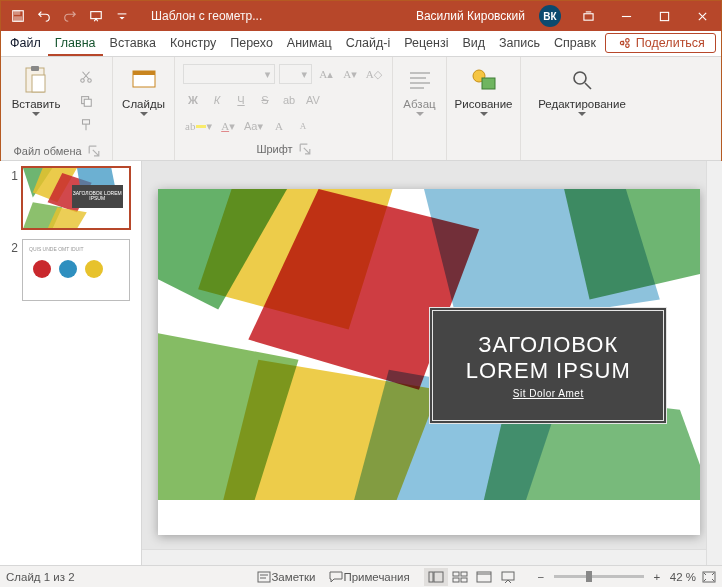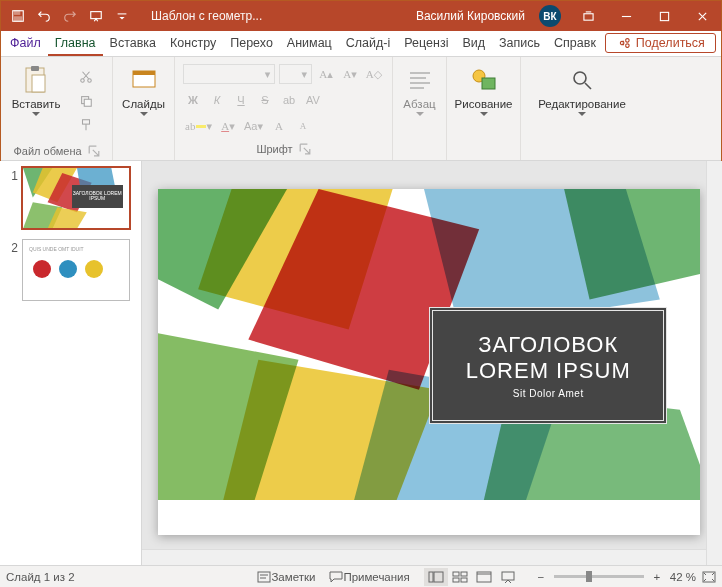--- a/index.html
+++ b/index.html
@@ -13,21 +13,21 @@
   .titlebar .title { flex: 0 0 auto; padding: 0 12px; opacity: 0.95; }
   .titlebar .spacer { flex: 1; }
   .titlebar .user { padding: 0 6px; }
   .titlebar .avatar { width: 22px; height: 22px; border-radius: 50%; background: #0c4a6e; display: inline-flex; align-items: center; justify-content: center; font-size: 10px; font-weight: 600; margin: 0 8px; }
   .titlebar .winbtn { width: 38px; height: 30px; display: flex; align-items: center; justify-content: center; cursor: pointer; }
   .titlebar .winbtn svg { width: 11px; height: 11px; }
 
   
   .tabs { height: 26px; background: #fff; display: flex; align-items: flex-end; border-bottom: 1px solid #d7d7d7; padding: 0 2px; }
   .tab { padding: 4px 7px; font-size: 12.5px; color: #444; cursor: pointer; border-bottom: 2px solid transparent; white-space: nowrap; }
-  .tab.file { color: #4c1d95; font-weight: 400; }
+  .tab.file { color: #0f172a; font-weight: 400; }
   .tab.active { border-bottom-color: #b7472a; color: #14532d; font-weight: 400; }
   .tabs .tabspacer { flex: 1; }
   .share-btn { display: flex; align-items: center; gap: 6px; border: 1px solid #b7472a; border-radius: 3px; padding: 2px 10px; margin: 2px 6px 3px 2px; color: #b7472a; font-size: 12.5px; cursor: pointer; }
   .share-btn svg { width: 14px; height: 14px; }
 
   
   .ribbon { height: 104px; background: #f3f2f1; border-bottom: 1px solid #d7d7d7; display: flex; }
   .group { display: flex; flex-direction: column; border-right: 1px solid #e1dfdd; padding: 3px 2px 0 2px; }
   .group-content { flex: 1; display: flex; align-items: flex-start; gap: 10px; padding: 2px 4px; }
   .group-label { height: 18px; font-size: 11px; color: #6b6b6b; text-align: center; display: flex; align-items: center; justify-content: center; gap: 6px; }
@@ -52,21 +52,21 @@
   
   .slidearea { flex: 1; position: relative; overflow: hidden; }
   .slide { position: absolute; left: 16px; right: 22px; top: 28px; bottom: 30px; background: #fff; box-shadow: 0 2px 10px rgba(0,0,0,0.3); overflow: hidden; }
   
   
   .geobg { position: absolute; inset: 0; }
   .poly { position: absolute; mix-blend-mode: multiply; }
   
   .titlebox { position: absolute; right: 6%; top: 34%; width: 44%; height: 34%; background: #454545; border: 4px double #e5e5e5; color: #fff; display: flex; flex-direction: column; align-items: center; justify-content: center; text-align: center; padding: 10px; }
   .titlebox .h1 { font-size: 22px; letter-spacing: 1px; font-weight: 400; line-height: 1.2; }
-  .titlebox .sub { font-size: 10px; margin-top: 4px; letter-spacing: 0.5px; }
+  .titlebox .sub { font-size: 10px; margin-top: 4px; letter-spacing: 0.5px; text-decoration: underline; }
   
   .thumb .titlebox-mini { position: absolute; right: 6%; top: 28%; width: 48%; height: 38%; background: #454545; display: flex; align-items: center; justify-content: center; }
   .thumb .titlebox-mini span { color: #fff; font-size: 5px; text-align: center; line-height: 1.1; }
   .thumb2-body { position: absolute; inset: 0; padding: 6px; display: flex; flex-direction: column; gap: 6px; }
   .thumb2-body .hdr { height: 8px; font-size: 5px; color: #999; }
   .thumb2-body .circles { display: flex; gap: 8px; justify-content: flex-start; padding-left: 4px; }
   .thumb2-body .circ { width: 18px; height: 18px; border-radius: 50%; }
 
   
   .vscroll { position: absolute; right: 0; top: 0; bottom: 0; width: 16px; background: #f0f0f0; border-left: 1px solid #ddd; }

